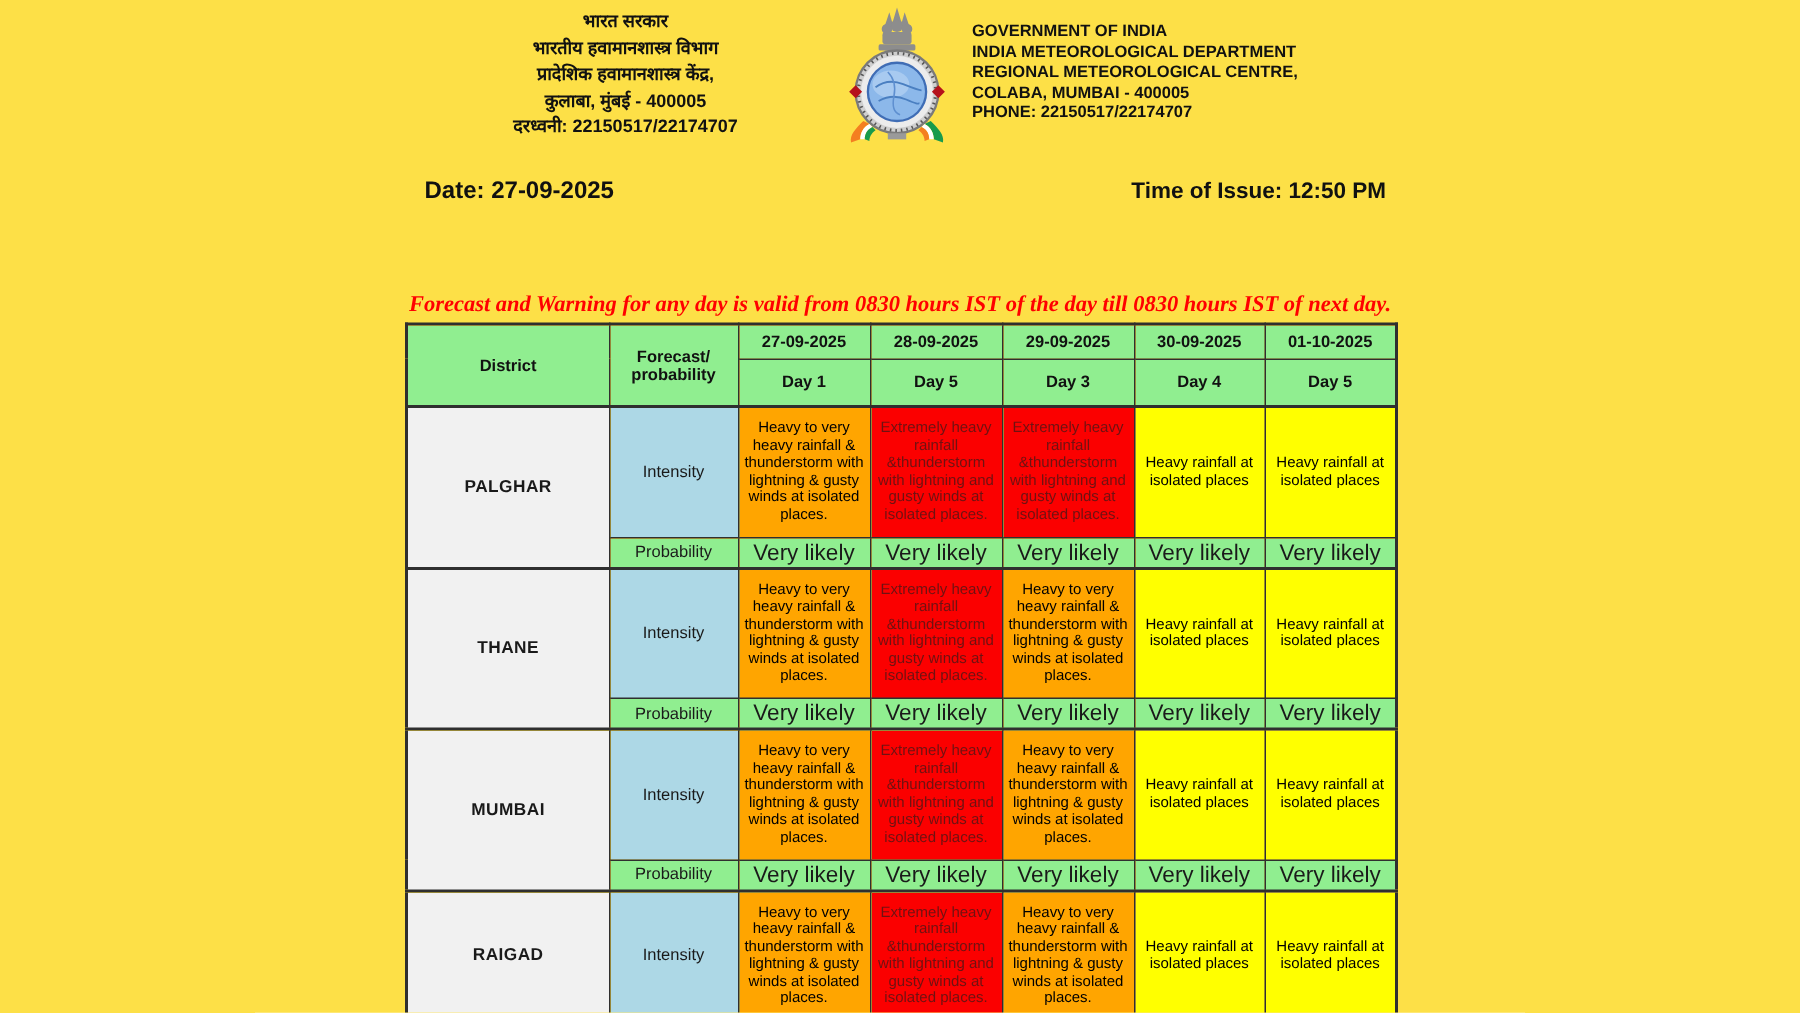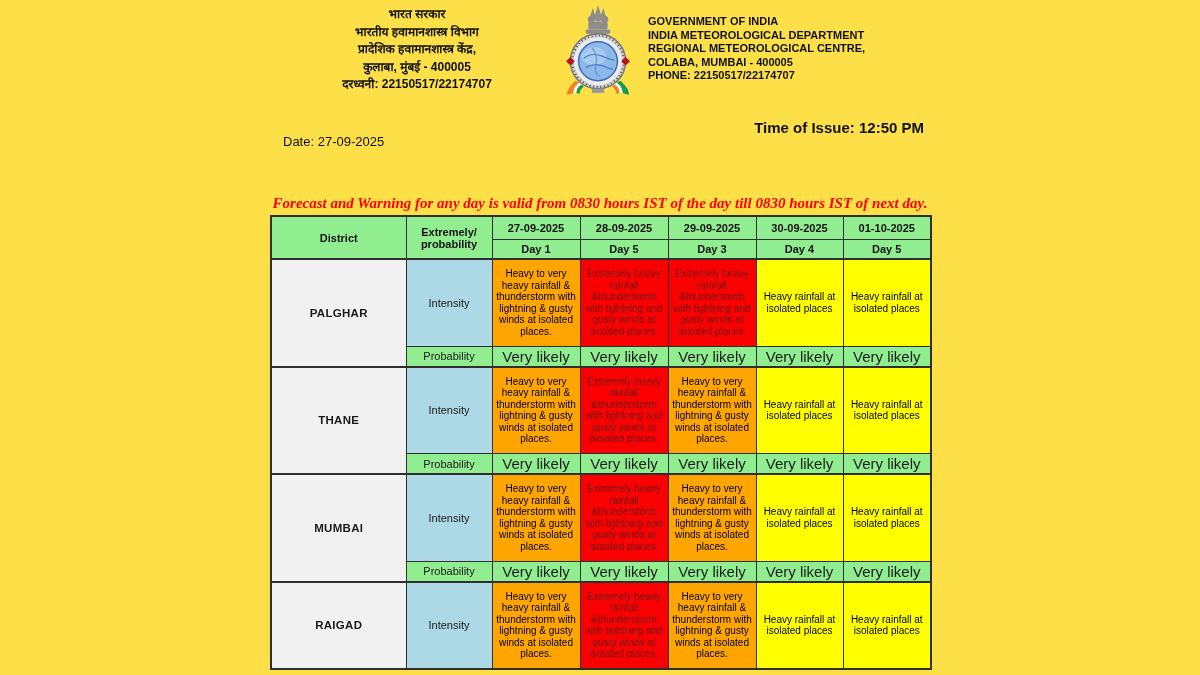--- a/index.html
+++ b/index.html
@@ -8,34 +8,34 @@
     position:relative; width:1200px; height:675px; background:#fde047;
     overflow:hidden; font-family:"Liberation Sans", sans-serif; color:#1a1a1a;
   }
   
   .hindi-block { position:absolute; left:320px; top:6px; width:194px;
     text-align:center; font-weight:700; font-size:12px; line-height:17.5px; color:#111; }
   .eng-block { position:absolute; left:648px; top:15px; width:246px;
     font-weight:700; font-size:11px; line-height:13.5px; color:#111; }
   .logo { position:absolute; left:560px; top:3px; width:76px; height:94px; }
   
-  .date-line { position:absolute; left:283px; top:134px; font-size:13px; font-weight:400; color:#111; }
+  .date-line { position:absolute; left:283px; top:119px; font-size:16px; font-weight:700; color:#111; }
   .time-line { position:absolute; right:276px; top:119px; font-size:15px; font-weight:700; color:#111; }
   
   .notice { position:absolute; left:270px; top:195px; width:660px; text-align:center;
     font-family:"Liberation Serif", serif; font-style:italic; font-weight:700; font-size:15px; }
   
   .fctable { position:absolute; left:270px; top:215px; width:660px;
     border-collapse:collapse; table-layout:fixed; border:2px solid #2f2f2f; }
   .fctable th, .fctable td { border:1px solid #2f2f2f; text-align:center;
     vertical-align:middle; overflow:hidden; padding:1px 3px; }
   .fctable tbody { border-top:2px solid #2f2f2f; }
   .th { background:#90EE90; font-weight:700; font-size:11px; color:#111; }
   .h-date { height:23px; }
-  .h-day  { height:20px; }
+  .h-day  { height:32px; }
   .district-td { background:#F1F1F1; font-weight:700; font-size:11.5px; letter-spacing:.3px; }
   .label-int  { background:#ADD8E6; font-size:11px; }
   .label-prob { background:#90EE90; font-size:11px; }
   .h-int  { height:87px; }
   .h-prob { height:17px; }
   .fc { font-size:10px; line-height:11.5px; padding:1px 5px; }
   .prob-td { background:#90EE90; font-size:15px; }
 </style>
 </head>
 <body>
@@ -107,21 +107,21 @@
         <col style="width:88px">
       <col style="width:88px">
         <col style="width:88px">
         <col style="width:87px">
         <col style="width:88px">
     </colgroup>
     <thead>
       <tr class="h-date">
         <th class="th" rowspan="2">District</th>
         <th class="th" rowspan="2">
-          <span>Extremely/</span><br>
+          <span>Forecast/</span><br>
           <span>probability</span>
         </th>
         <th class="th">27-09-2025</th>
         <th class="th">28-09-2025</th>
         <th class="th">29-09-2025</th>
         <th class="th">30-09-2025</th>
         <th class="th">01-10-2025</th>
       </tr>
       <tr class="h-day">
         <th class="th">Day 1</th>

